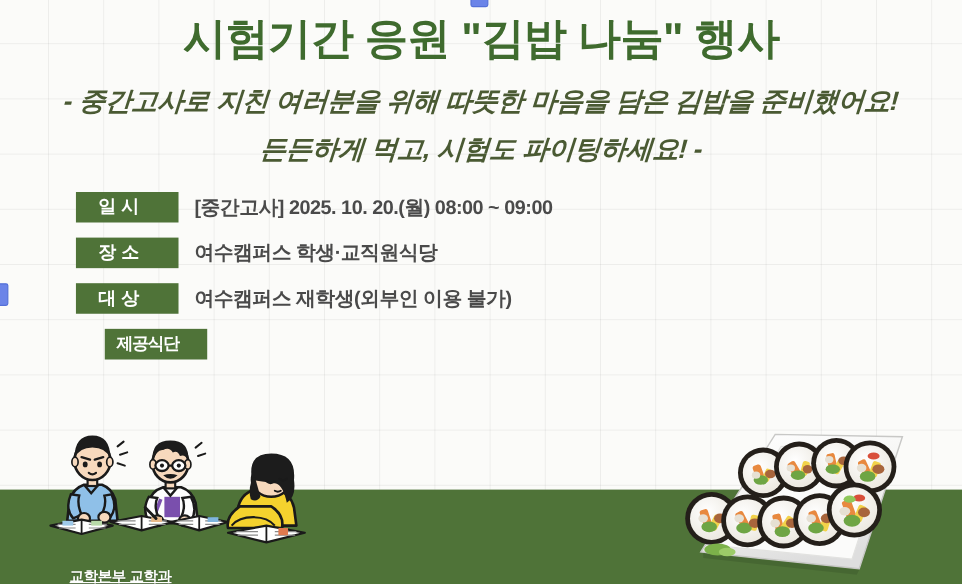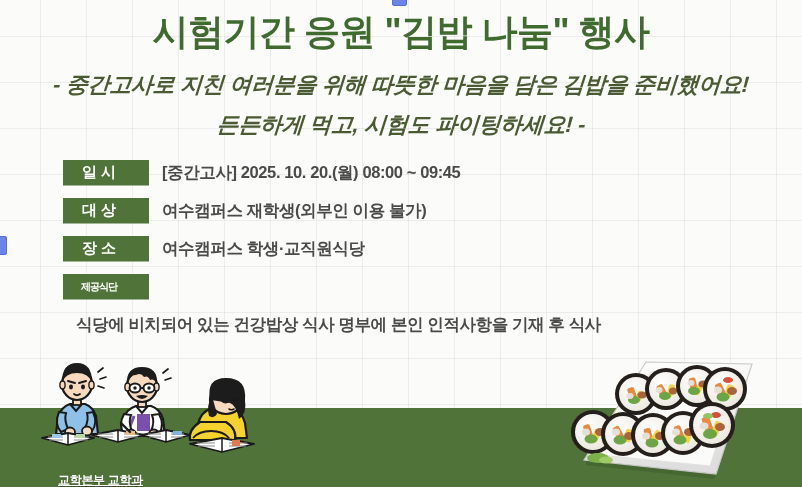--- a/index.html
+++ b/index.html
@@ -87,21 +87,21 @@
     font-weight: 700;
     letter-spacing: 0px;
     display: flex;
     align-items: center;
     justify-content: center;
     flex: none;
     clip-path: polygon(0 0, 100% 0, 100% 100%, 86% 100%, 74% 50%, 86% 0, 100% 0, 100% 100%, 0 100%);
     padding-right: 14px;
     box-sizing: border-box;
   }
-  .banner.wide-label { letter-spacing: -1px; font-size: 10px; }
+  .banner.wide-label { letter-spacing: -1px; font-size: 14px; margin-left: 24px; }
   .banner .bl { display: inline-block; }
   .row-value {
     margin-left: 13px;
     font-size: 16.5px;
     font-weight: 700;
     color: #4a4a4a;
     letter-spacing: -0.4px;
     white-space: nowrap;
   }
   .row-value.highlight { color: #c98b80; }
@@ -162,45 +162,44 @@
 
   <div class="subtitle l1">- 중간고사로 지친 여러분을 위해 따뜻한 마음을 담은 김밥을 준비했어요!</div>
   <div class="subtitle l2">든든하게 먹고, 시험도 파이팅하세요! -</div>
 
   <div class="info-rows">
 
     <div class="info-row">
       <div class="banner">
         <span class="bl">일  시</span>
       </div>
-      <div class="row-value">[중간고사] 2025. 10. 20.(월) 08:00 ~ 09:45</div>
+      <div class="row-value">[중간고사] 2025. 10. 20.(월) 08:00 ~ 09:00</div>
+    </div>
+
+    <div class="info-row">
+      <div class="banner">
+        <span class="bl">장  소</span>
+      </div>
+      <div class="row-value">여수캠퍼스 학생·교직원식당</div>
     </div>
 
     <div class="info-row">
       <div class="banner">
         <span class="bl">대  상</span>
       </div>
       <div class="row-value">여수캠퍼스 재학생(외부인 이용 불가)</div>
     </div>
 
     <div class="info-row">
-      <div class="banner">
-        <span class="bl">장  소</span>
-      </div>
-      <div class="row-value">여수캠퍼스 학생·교직원식당</div>
-    </div>
-
-    <div class="info-row">
       <div class="banner wide-label">
         <span class="bl">제공식단</span>
       </div>
     </div>
 
     <div class="info-row">
-      <div class="row-value">식당에 비치되어 있는 건강밥상 식사 명부에 본인 인적사항을 기재 후 식사</div>
     </div>
 
   </div>
 
   <svg class="students" viewBox="0 0 290 105">
 
     <g>
 
       <path d="M40 52 q-9 3 -12 13 l-2 17 h42 l-2 -18 q-3 -9 -11 -12 z" fill="#8fc0e8" stroke="#1a1a1a" stroke-width="2.2" stroke-linejoin="round"></path>
 

